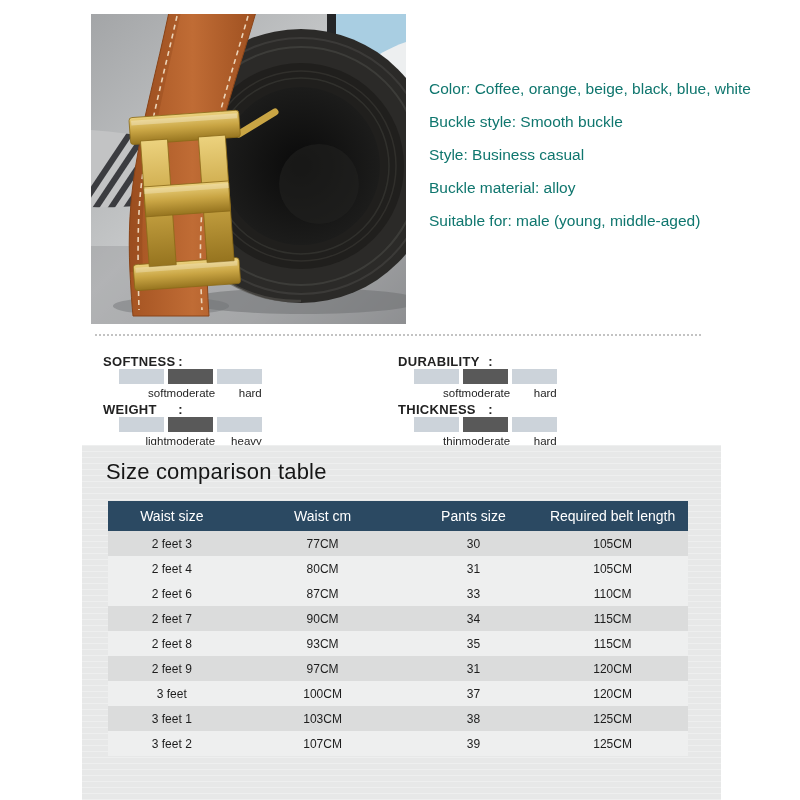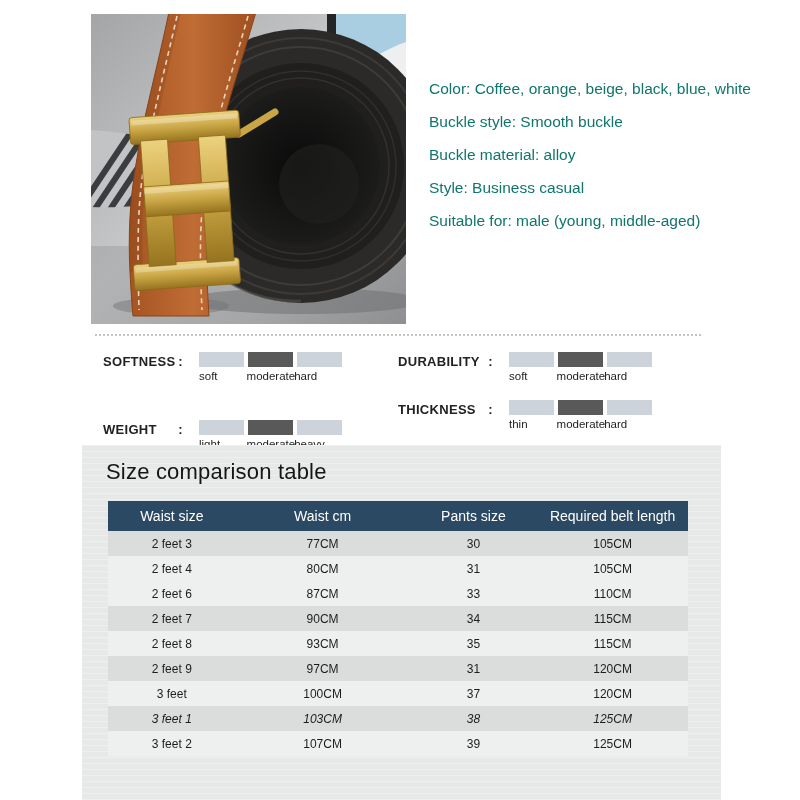--- a/index.html
+++ b/index.html
@@ -10,31 +10,31 @@
     -webkit-font-smoothing:antialiased;
   }
   
   .photo{position:absolute;left:91px;top:14px;width:315px;height:310px;}
   
   .attrs{position:absolute;left:429px;top:78px;width:365px;}
   .attrs p{margin:0 0 12px 0;font-size:15.5px;line-height:21px;color:#0f766e;}
   
   .sep{position:absolute;left:95px;top:334px;width:606px;border-top:2px dotted #c3c3c3;}
   
-  .meter{position:absolute;display:flex;align-items:flex-start;}
+  .meter{position:absolute;display:flex;align-items:flex-start;flex-direction:column;}
   .mhead{display:flex;justify-content:space-between;font-weight:bold;font-size:13px;
          letter-spacing:.3px;color:#222;padding-top:2px;}
   .meter.mcol-l .mhead{width:80px;}
   .meter.mcol-r .mhead{width:95px;}
   .mbody{margin-left:16px;}
   .bars{display:flex;gap:4px;}
   .bar{width:45px;height:15px;background:var(--bar-inactive,#ccd3da);display:inline-block;}
   .bar.active{background:var(--bar-active,#595959);}
   .blabels{display:flex;margin-top:3px;}
-  .blabels span{width:47.6px;text-align:left;font-size:11.5px;color:#1e1e1e;white-space:nowrap;}
+  .blabels span{width:47.6px;text-align:right;font-size:11.5px;color:#1e1e1e;white-space:nowrap;}
   
   .panel{
     position:absolute;left:82px;top:445px;width:639px;height:355px;
     background:var(--panel-bg,#e7e8e8);
     background-image:repeating-linear-gradient(180deg, rgba(255,255,255,.30) 0 1px, rgba(0,0,0,0) 1px 6px);
   }
   .panel h2{margin:14px 0 0 24px;font-size:22px;font-weight:400;color:#161616;letter-spacing:.2px;}
   table.size{border-collapse:collapse;margin:16px 0 0 26px;width:580px;table-layout:fixed;}
   table.size th{
     background:var(--header-bg,#2b4962);color:var(--header-text,#ffffff);
@@ -134,22 +134,22 @@
       <rect x="46" y="103" width="106" height="5" fill="#ffffff" opacity="0.3"></rect>
       <rect x="40" y="250" width="102" height="5" fill="#ffffff" opacity="0.25"></rect>
       <rect x="54" y="172" width="85" height="5" fill="#ffffff" opacity="0.25"></rect>
     </g>
   </svg>
 </div>
 
 <div class="attrs">
   <p>Color: Coffee, orange, beige, black, blue, white</p>
   <p>Buckle style: Smooth buckle</p>
+  <p>Style: Business casual</p>
   <p>Buckle material: alloy</p>
-  <p>Style: Business casual</p>
   <p>Suitable for: male (young, middle-aged)</p>
 </div>
 
 <div class="sep"></div>
 
 <div class="meter mcol-l" style="left:103px;top:352px">
   <div class="mhead">
     <span>SOFTNESS</span>
     <span>:</span>
   </div>
@@ -179,21 +179,21 @@
         <span class="bar"></span>
     </div>
     <div class="blabels">
       <span>soft</span>
       <span>moderate</span>
       <span>hard</span>
     </div>
   </div>
 </div>
 
-<div class="meter mcol-l" style="left:103px;top:420px">
+<div class="meter mcol-l" style="left:103px;top:400px">
   <div class="mhead">
     <span>WEIGHT</span>
     <span>:</span>
   </div>
   <div class="mbody">
     <div class="bars">
       <span class="bar"></span>
         <span class="bar active"></span>
         <span class="bar"></span>
     </div>
@@ -277,21 +277,21 @@
           <td>97CM</td>
           <td>31</td>
           <td>120CM</td>
         </tr>
         <tr style="background: rgb(238, 239, 239);">
           <td>3 feet</td>
           <td>100CM</td>
           <td>37</td>
           <td>120CM</td>
         </tr>
-        <tr style="background: rgb(219, 220, 220); font-style: italic;">
+        <tr style="background: rgb(219, 220, 220);">
           <td>3 feet 1</td>
           <td>103CM</td>
           <td>38</td>
           <td>125CM</td>
         </tr>
         <tr style="background: rgb(238, 239, 239); margin-top: 22px;">
           <td>3 feet 2</td>
           <td>107CM</td>
           <td>39</td>
           <td>125CM</td>

